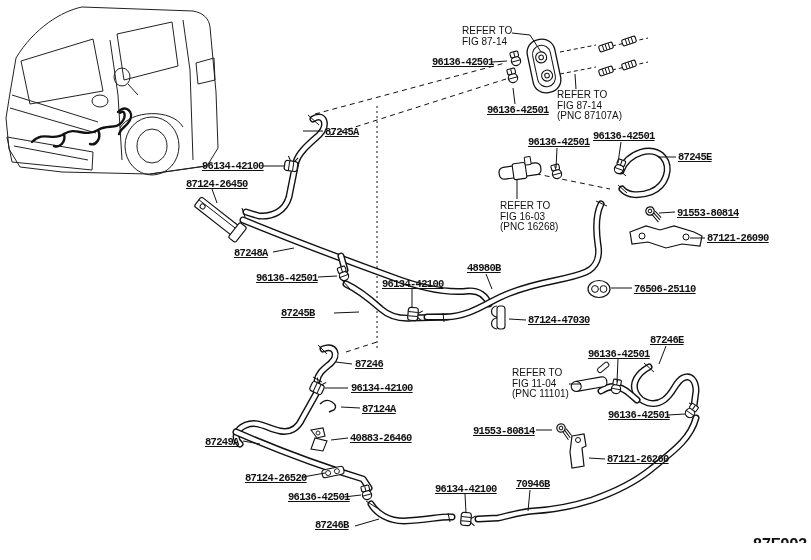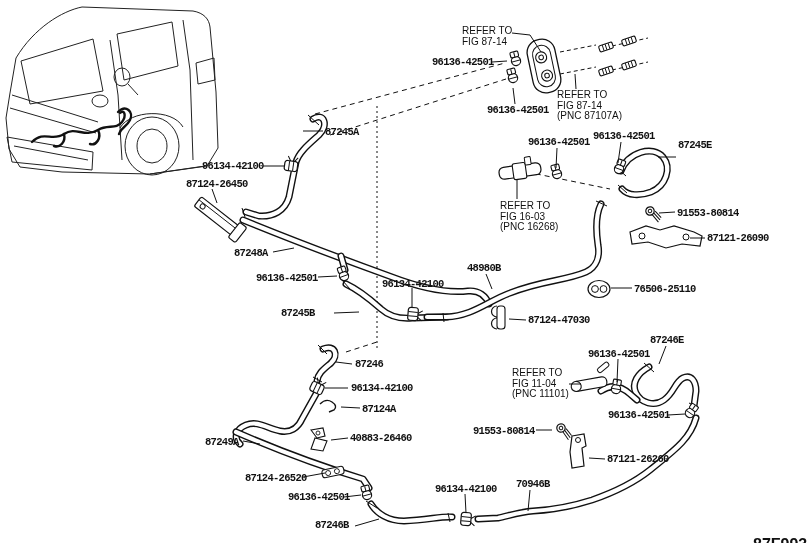--- a/index.html
+++ b/index.html
@@ -4,21 +4,21 @@
 <style>
   html,body { margin:0; padding:0; background:#ffffff; }
   .stage {
     position:relative; width:811px; height:543px; background:#ffffff;
     overflow:hidden; font-family:"Liberation Sans", sans-serif;
   }
   .stage svg { position:absolute; left:0; top:0; }
   .pn {
     position:absolute; font-family:"Liberation Mono","DejaVu Sans Mono",monospace;
     font-weight:700; font-size:10.5px; line-height:10px; letter-spacing:-0.7px;
-    color:#111; white-space:pre;
+    color:#111; white-space:pre;text-decoration:underline;
   }
   .ref {
     position:absolute; font-family:"Liberation Sans",sans-serif;
     font-size:10px; line-height:10.5px; color:#111; white-space:pre-line;
   }
   .code {
     position:absolute; font-family:"Liberation Sans",sans-serif; font-weight:700;
     font-size:16px; color:#111; white-space:pre;
   }
 </style>
@@ -277,21 +277,21 @@
 <div class="pn" style="left:281px;top:308px">87245B</div>
 <div class="pn" style="left:382px;top:279px">96134-42100</div>
 <div class="pn" style="left:467px;top:263px">48980B</div>
 <div class="pn" style="left:634px;top:284px">76506-25110</div>
 <div class="pn" style="left:528px;top:315px">87124-47030</div>
 <div class="ref" style="left:500px;top:201px">REFER TO
 FIG 16-03
 (PNC 16268)</div>
 <div class="pn" style="left:528px;top:137px">96136-42501</div>
 <div class="pn" style="left:593px;top:131px">96136-42501</div>
-<div class="pn" style="left:678px;top:140px">87245E</div>
+<div class="pn" style="left:678px;top:152px">87245E</div>
 <div class="pn" style="left:677px;top:208px">91553-80814</div>
 <div class="pn" style="left:707px;top:233px">87121-26090</div>
 <div class="pn" style="left:650px;top:335px">87246E</div>
 <div class="pn" style="left:588px;top:349px">96136-42501</div>
 <div class="ref" style="left:512px;top:368px">REFER TO
 FIG 11-04
 (PNC 11101)</div>
 <div class="pn" style="left:608px;top:410px">96136-42501</div>
 <div class="pn" style="left:355px;top:359px">87246</div>
 <div class="pn" style="left:351px;top:383px">96134-42100</div>

